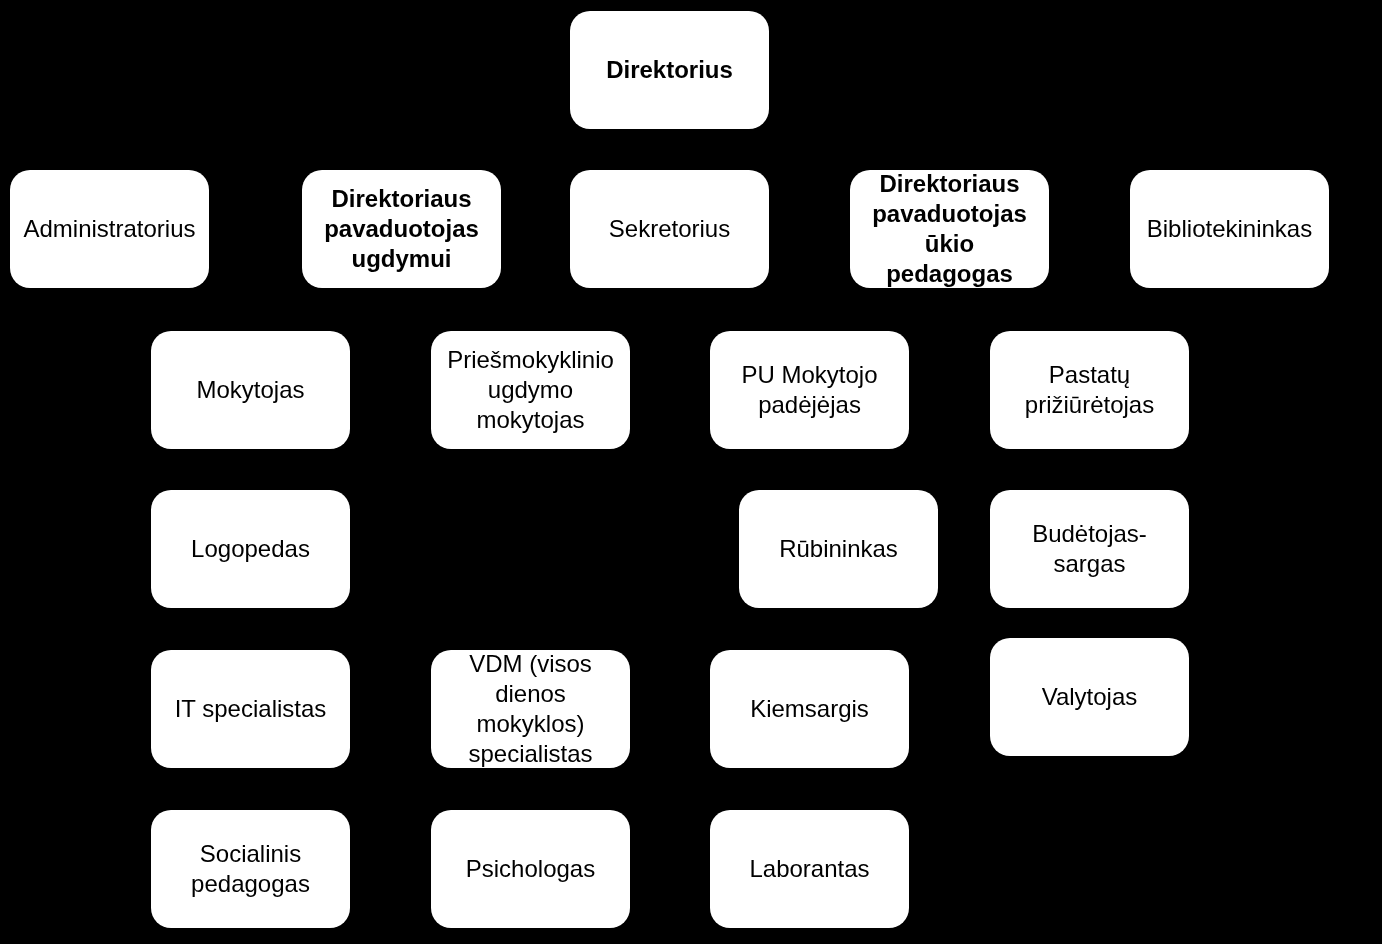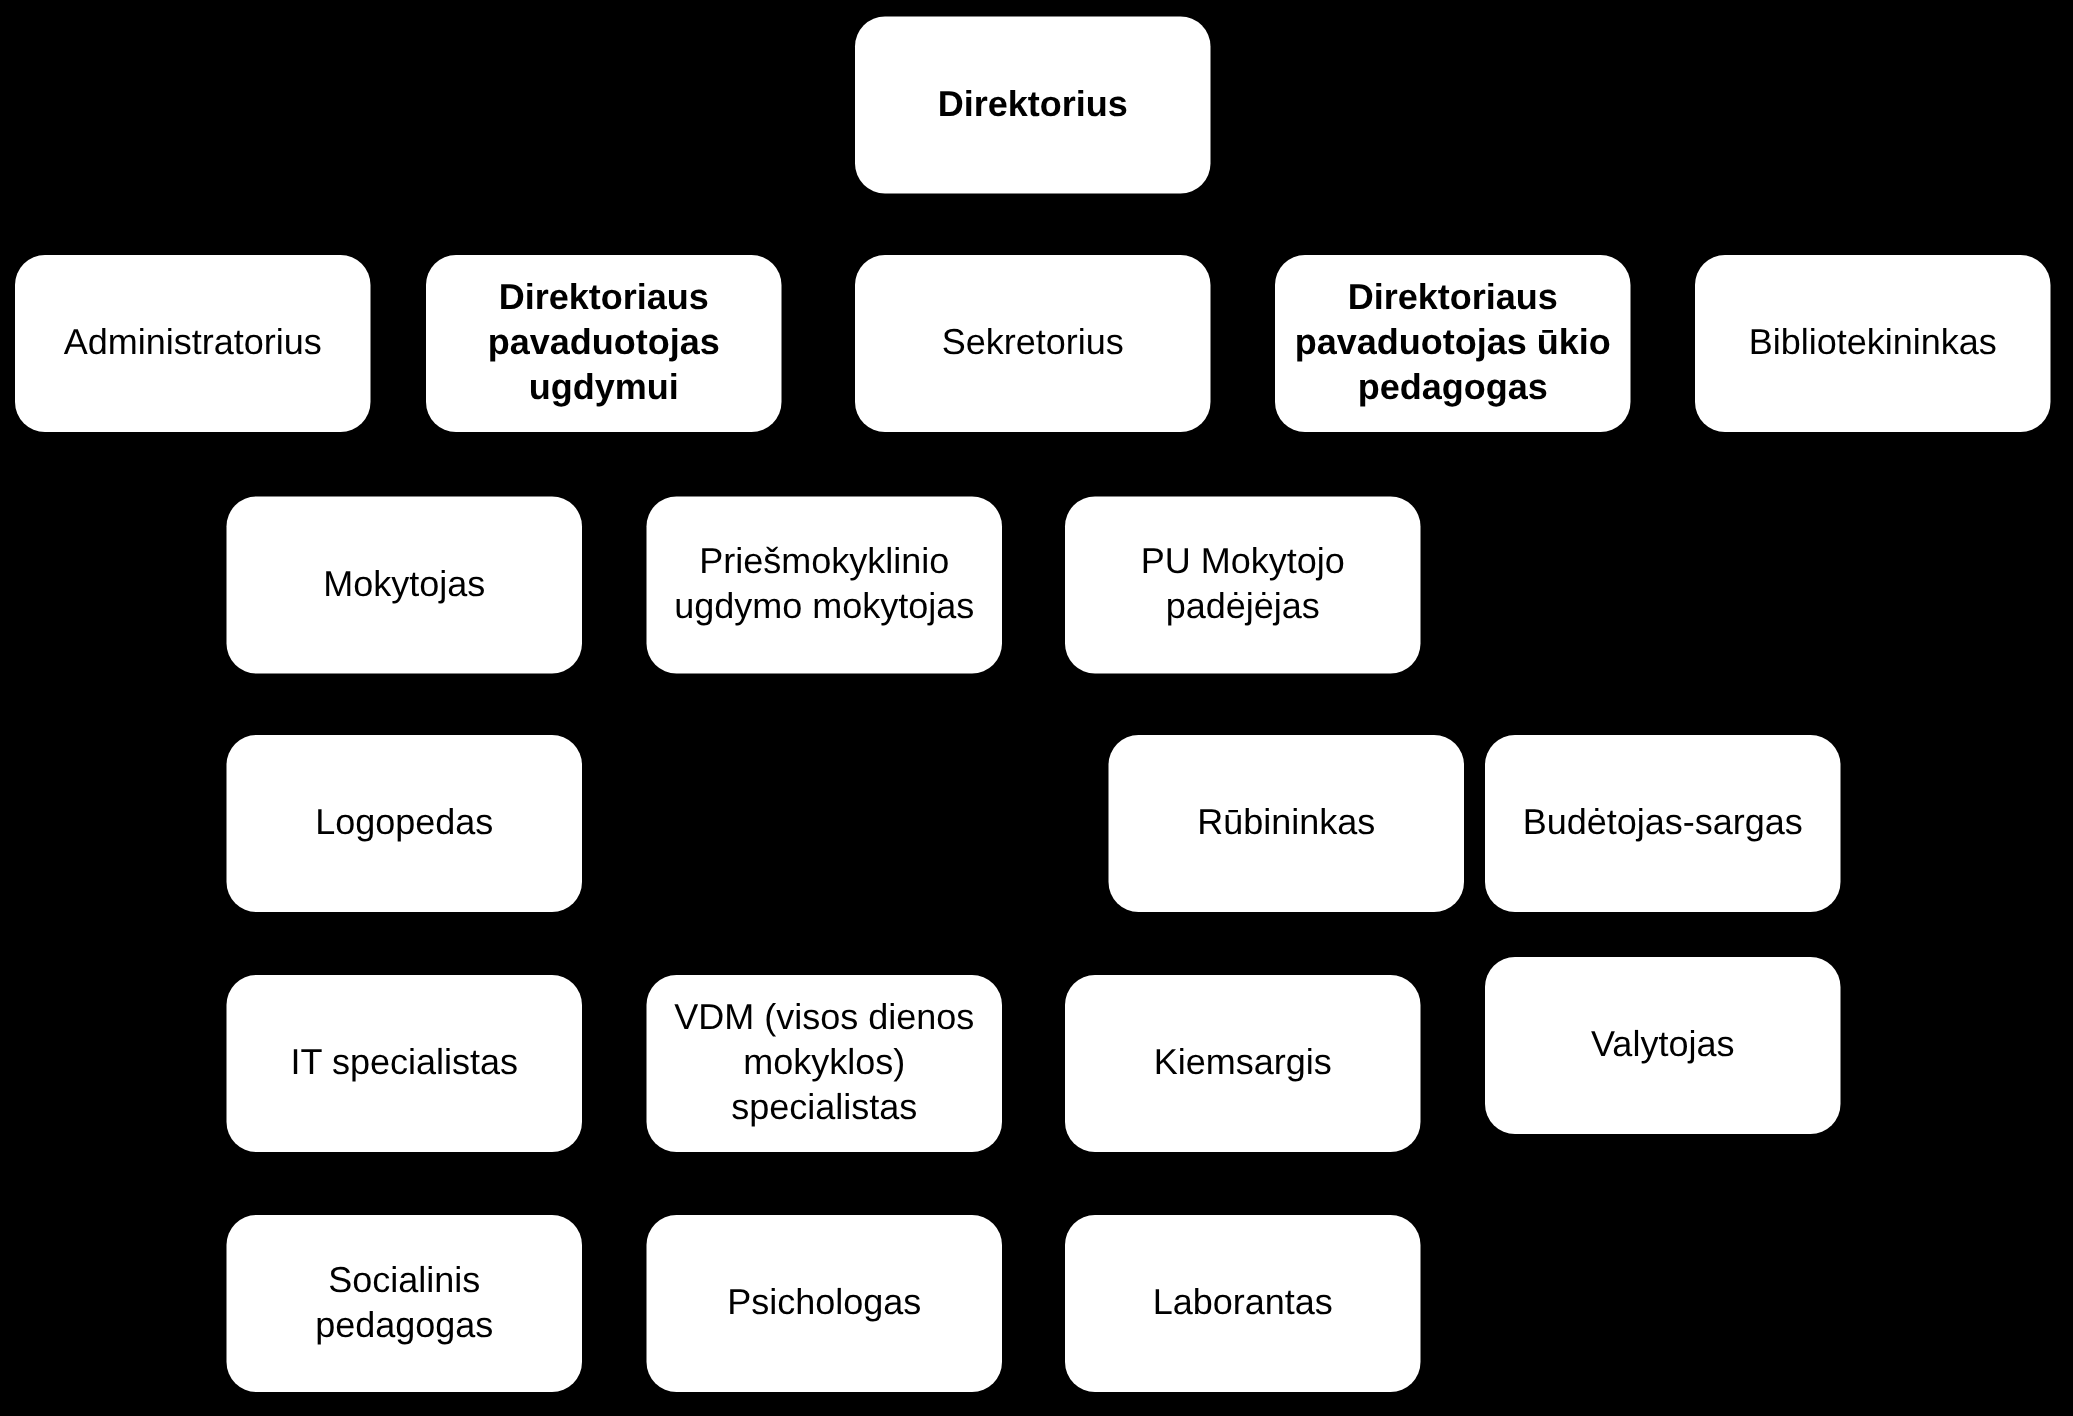--- a/index.html
+++ b/index.html
@@ -10,21 +10,21 @@
   .canvas {
     position: relative;
     width: 1382px;
     height: 944px;
     background: #000000;
     overflow: hidden;
     font-family: "Liberation Sans", sans-serif;
   }
   .box {
     position: absolute;
-    width: 237px;
+    width: 199px;
     height: 118px;
     background: #ffffff;
     border-radius: 20px;
     display: flex;
     align-items: center;
     justify-content: center;
     text-align: center;
     box-sizing: border-box;
     padding: 4px 11px;
     color: #000000;
@@ -43,41 +43,44 @@
 
 <div class="canvas">
 
   <div class="box bold" style="left:570px; top:11px">
     <span class="label">Direktorius</span>
   </div>
 
   <div class="box" style="left:10px; top:170px">
     <span class="label">Administratorius</span>
   </div>
-  <div class="box bold" style="left:284px; top:170px">
+  <div class="box bold" style="left:302px; top:170px">
     <span class="label">Direktoriaus pavaduotojas ugdymui</span>
   </div>
   <div class="box" style="left:570px; top:170px">
     <span class="label">Sekretorius</span>
   </div>
   <div class="box bold" style="left:850px; top:170px">
     <span class="label">Direktoriaus pavaduotojas ūkio pedagogas</span>
   </div>
   <div class="box" style="left:1130px; top:170px">
     <span class="label">Bibliotekininkas</span>
   </div>
 
   <div class="box" style="left:151px; top:331px">
     <span class="label">Mokytojas</span>
   </div>
   <div class="box" style="left:431px; top:331px">
     <span class="label">Priešmokyklinio ugdymo mokytojas</span>
   </div>
   <div class="box" style="left:710px; top:331px">
     <span class="label">PU Mokytojo padėjėjas</span>
+  </div>
+  <div class="box" style="left:990px; top:331px">
+    <span class="label">Pastatų prižiūrėtojas</span>
   </div>
 
   <div class="box" style="left:151px; top:490px">
     <span class="label">Logopedas</span>
   </div>
   <div class="box" style="left:739px; top:490px">
     <span class="label">Rūbininkas</span>
   </div>
   <div class="box" style="left:990px; top:490px">
     <span class="label">Budėtojas-sargas</span>

